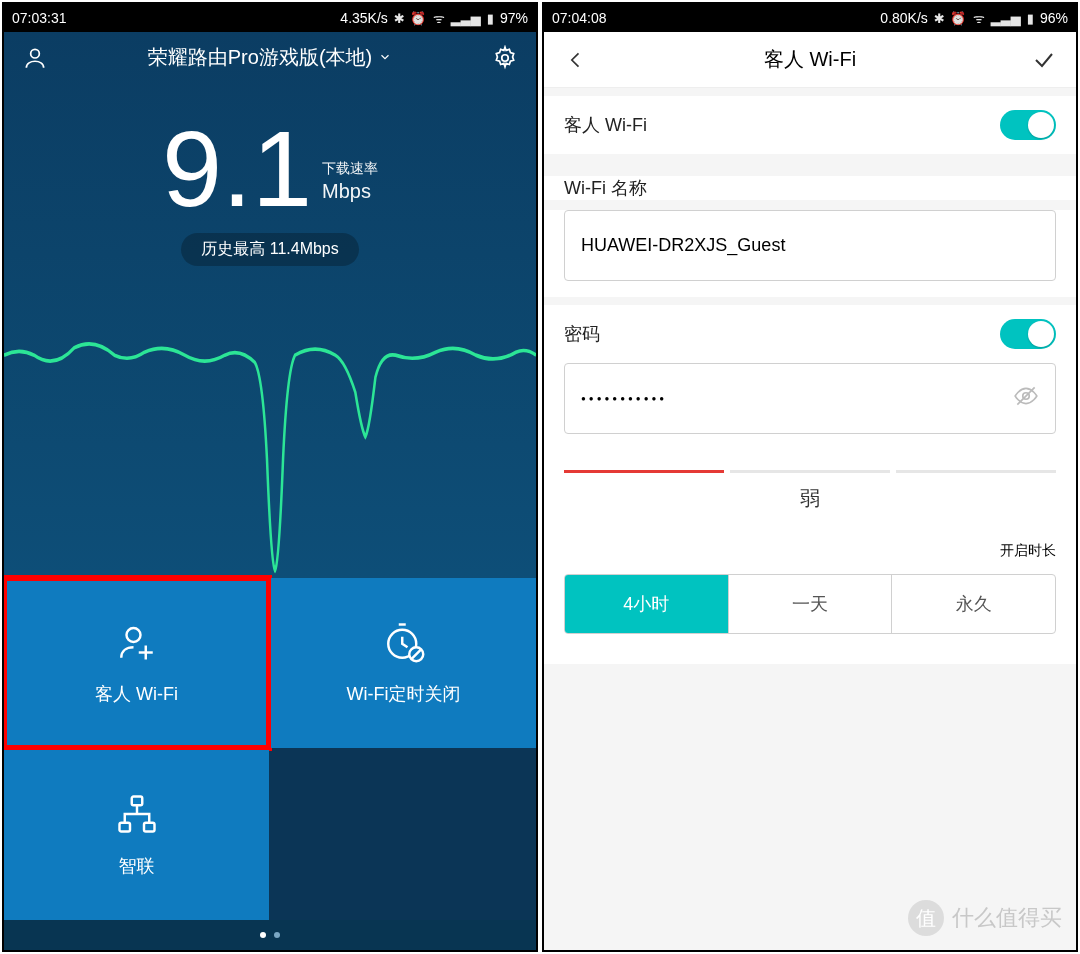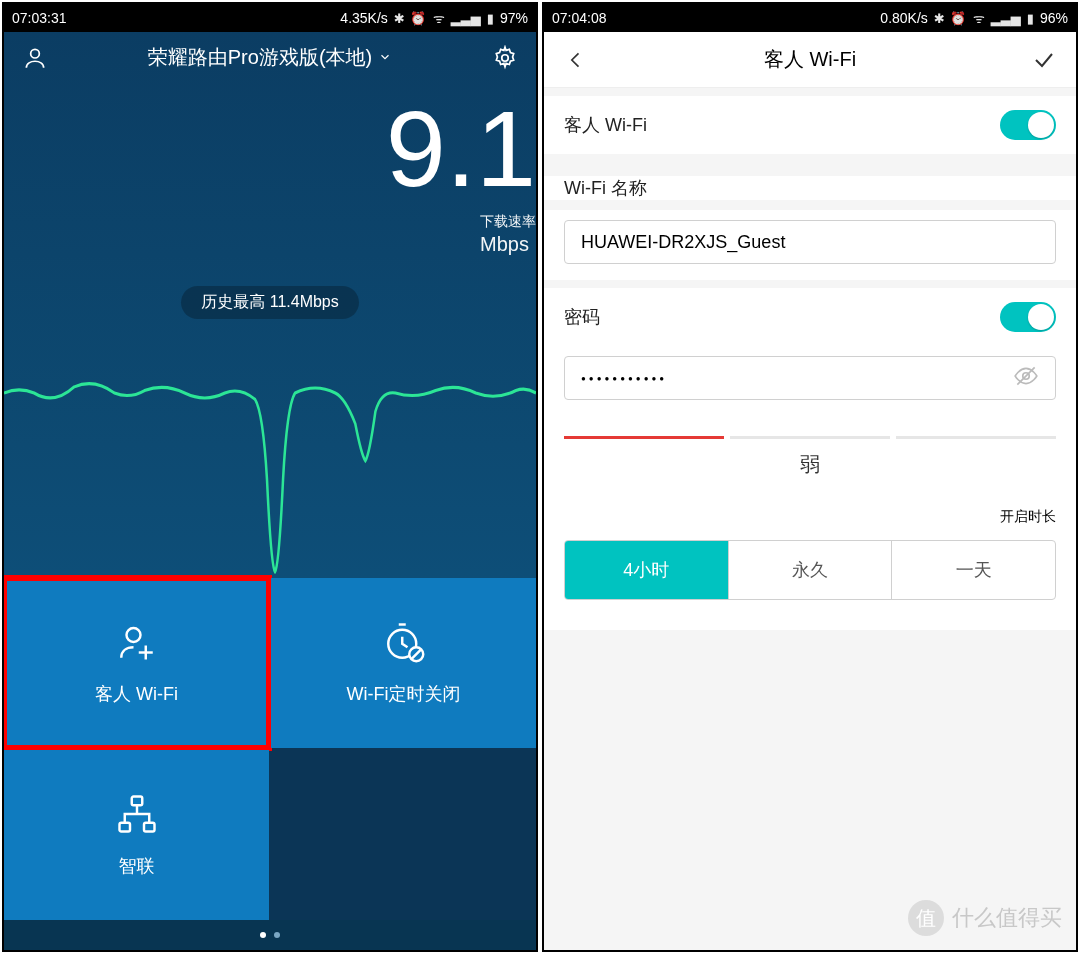--- a/index.html
+++ b/index.html
@@ -52,26 +52,25 @@
     text-align: center;
     font-size: 20px;
     display: flex;
     justify-content: center;
     align-items: center;
     gap: 6px;
   }
   .user-icon, .gear-icon, .chevron-down { display:inline-flex; }
   .big-speed {
     text-align: center;
-    margin-top: 12px;
+    margin-top: 32px;
     display:flex;
     justify-content:center;
     align-items:flex-end;
     gap:10px;
-    flex-direction:column;
   }
   .big-speed .value {
     font-size: 108px;
     font-weight: 200;
     line-height: 1;
   }
   .big-speed .labels {
     text-align: left;
     padding-bottom: 20px;
     font-size: 14px;
@@ -159,23 +158,23 @@
     width:56px; height:30px; border-radius:15px; background:#00c3c0;
     position:relative;
   }
   .toggle::after {
     content:""; position:absolute; right:2px; top:2px;
     width:26px; height:26px; background:#fff; border-radius:50%;
     box-shadow:0 1px 2px rgba(0,0,0,.2);
   }
   .field-wrap { padding:0 20px 16px; background:#fff; }
   .text-input {
-    width:100%; height:44px; border:1px solid #d0d0d0; background:#fff;
+    width:100%; height:71px; border:1px solid #d0d0d0; background:#fff;
     border-radius:4px; padding:2px 16px; font-size:18px;
-    display:flex; align-items:center; justify-content:space-between;margin-top:10px;
+    display:flex; align-items:center; justify-content:space-between;
   }
   .text-input input {
     border:none; outline:none; font-size:18px; flex:1; background:transparent;
   }
   .pw-dots { letter-spacing:3px; font-size:8px; }
   .strength-wrap { padding:20px; background:#fff; }
   .strength-bars { display:flex; gap:6px; margin-bottom:12px; }
   .strength-bars div { flex:1; height:3px; background:#e6e6e6; }
   .strength-bars div.active { background:#e53935; }
   .strength-label { text-align:center; font-size:20px; color:#333; }
@@ -371,22 +370,22 @@
         <div></div>
         <div></div>
       </div>
       <div class="strength-label">弱</div>
     </div>
 
     <div class="duration-wrap">
       <div style="font-size:14px;margin-top:10px;text-align:right;">开启时长</div>
       <div class="segmented">
         <div class="on">4小时</div>
+        <div>一天</div>
         <div>永久</div>
-        <div>一天</div>
       </div>
     </div>
   </div>
 
   <div class="watermark">
     <span class="circle">值</span>
     <span>什么值得买</span>
   </div>
 </div>
 

